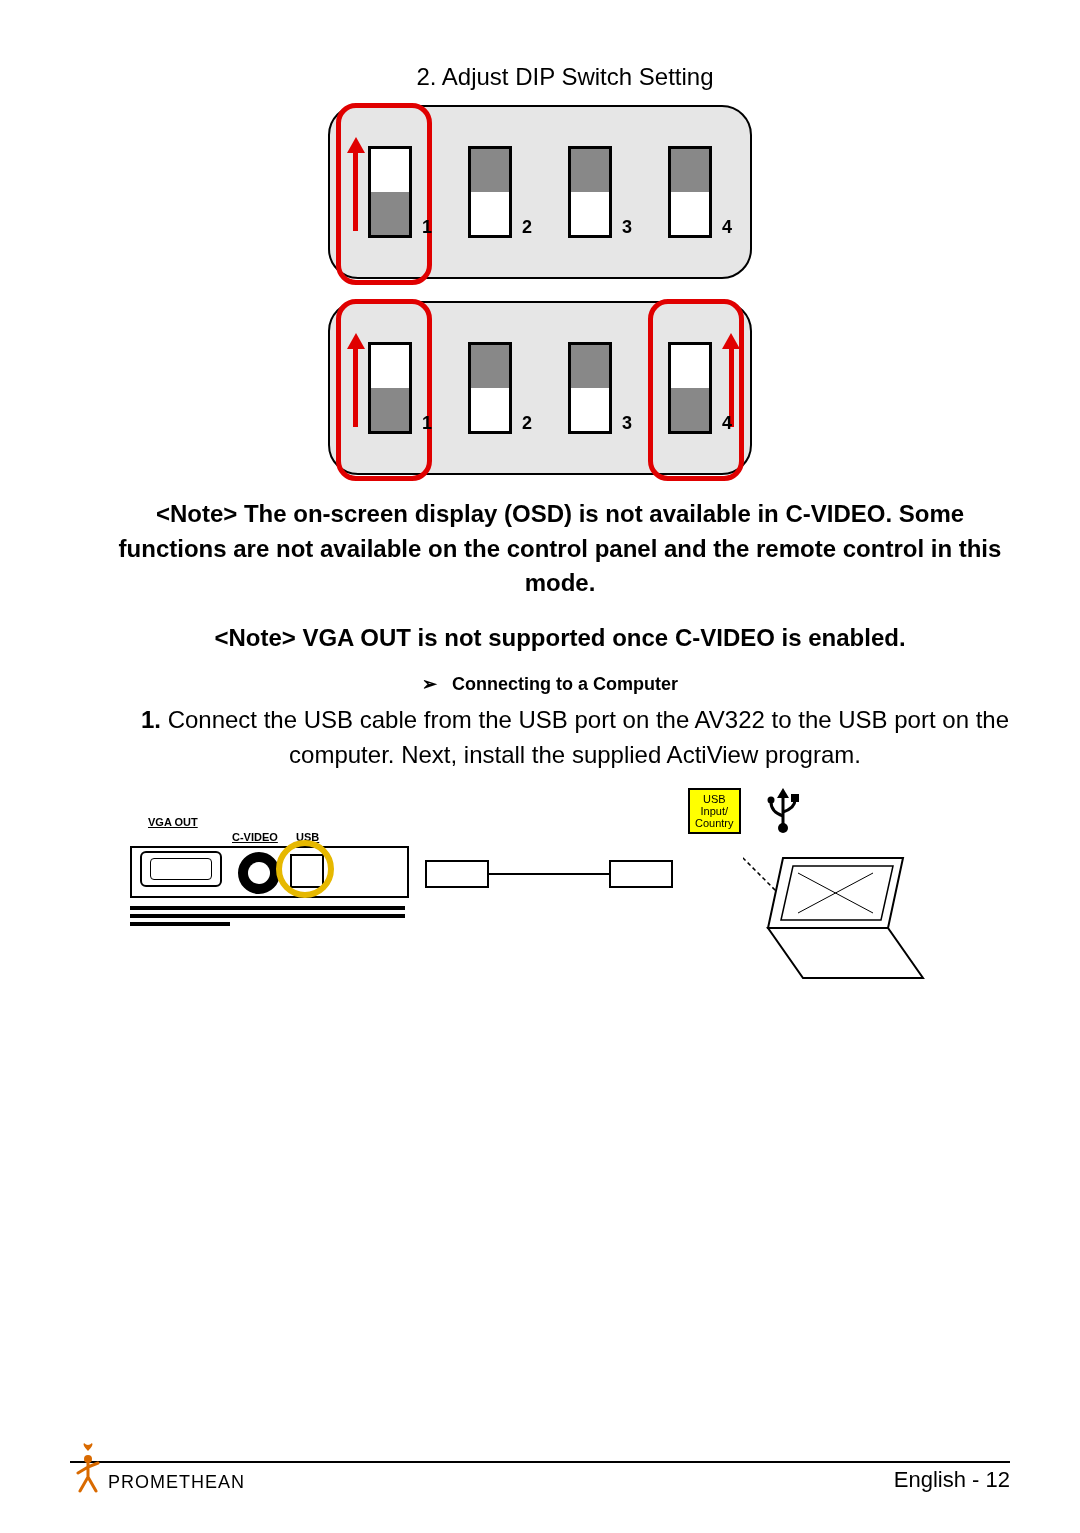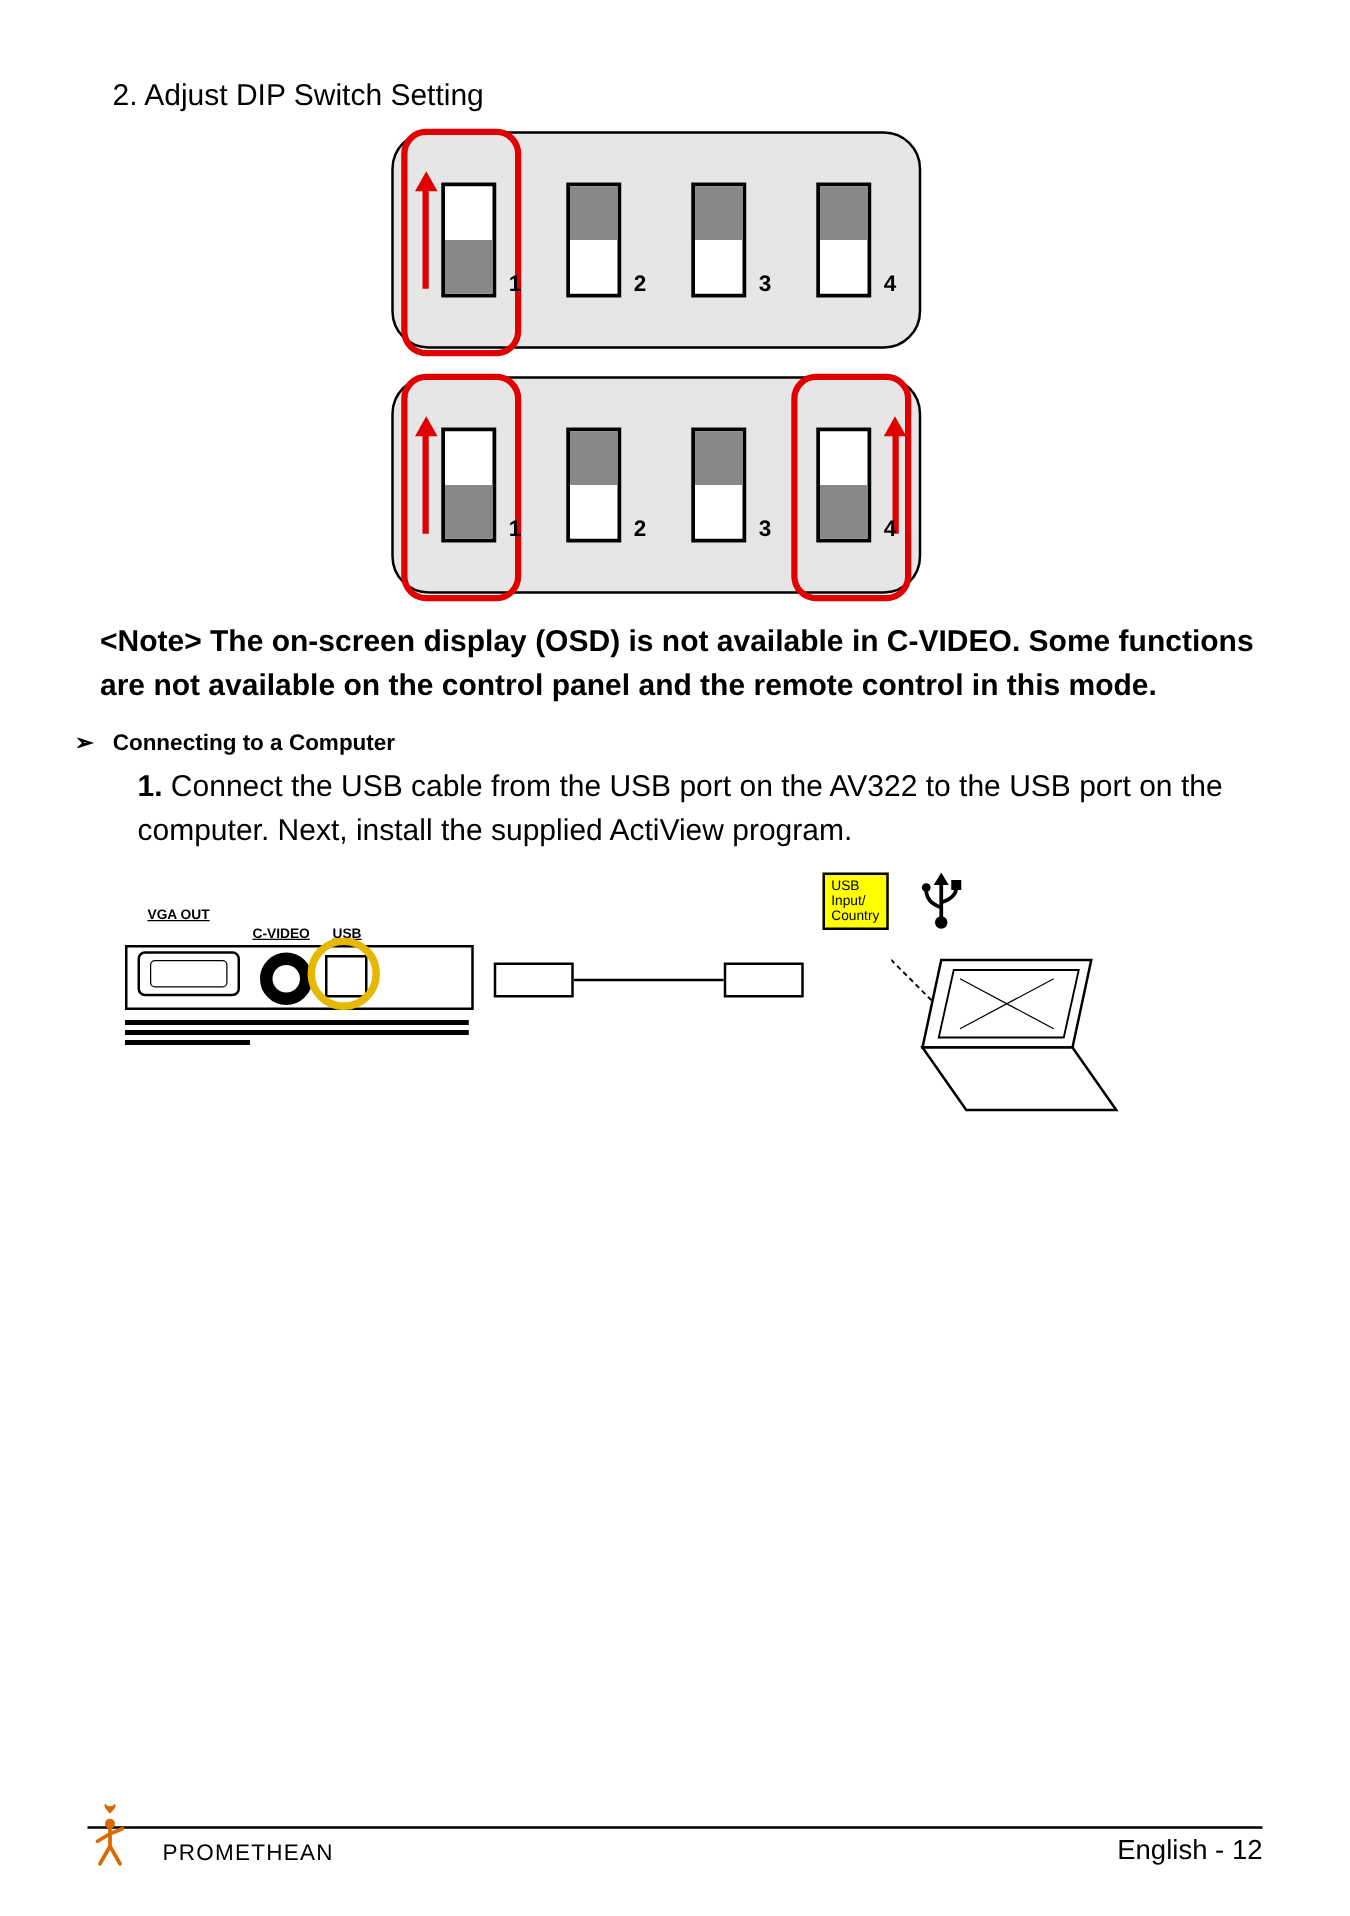--- a/index.html
+++ b/index.html
@@ -6,24 +6,25 @@
     margin: 0;
     padding: 0;
     font-family: Arial, Helvetica, sans-serif;
     background: #fff;
     width: 1080px;
     height: 1533px;
     position: relative;
     box-sizing: border-box;
   }
   .page {
-    padding: 60px 70px 40px 40px;
+    padding: 60px 70px 40px 70px;
     font-size: 24px;
     line-height: 1.45;
     color: #000;
+    text-align: center;
   }
   .item-2 {
     margin-left: 50px;
     margin-bottom: 10px;
   }
   .bullet-block {
     margin-left: 80px;
     margin-bottom: 8px;
   }
   .square-bullet::before {
@@ -253,21 +254,21 @@
     left: 0; right: 0;
     padding: 0 70px;
     display: flex;
     justify-content: space-between;
     align-items: flex-end;
     font-size: 22px;
   }
   .logo {
     display: flex;
     align-items: flex-end;
-    gap: 24px;
+    gap: 2px;
   }
   .logo-text {
     font-size: 18px;
     letter-spacing: 1px;
   }
   .logo-line {
     position: absolute;
     bottom: 70px;
     left: 70px;
     right: 70px;
@@ -347,20 +348,21 @@
       <div class="dip-slot">
         <div class="dip-switch">
             <div class="dip-fill-bottom"></div>
           </div>
         <span class="dip-num">4</span>
       </div>
     </div>
   </div>
 
   <div class="note-bold">&lt;Note&gt; The on-screen display (OSD) is not available in C-VIDEO. Some functions are not available on the control panel and the remote control in this mode.</div>
+  <div class="note-bold">&lt;Note&gt; VGA OUT is not supported once C-VIDEO is enabled.</div>
 
 
   <div class="section-head">
     <span>Connecting to a Computer</span>
   </div>
 
   <div class="step-1">
     <b>1.</b>
     <span>Connect the USB cable from the USB port on the AV322 to the USB port on the computer. Next, install the supplied ActiView program.</span>
   </div>

